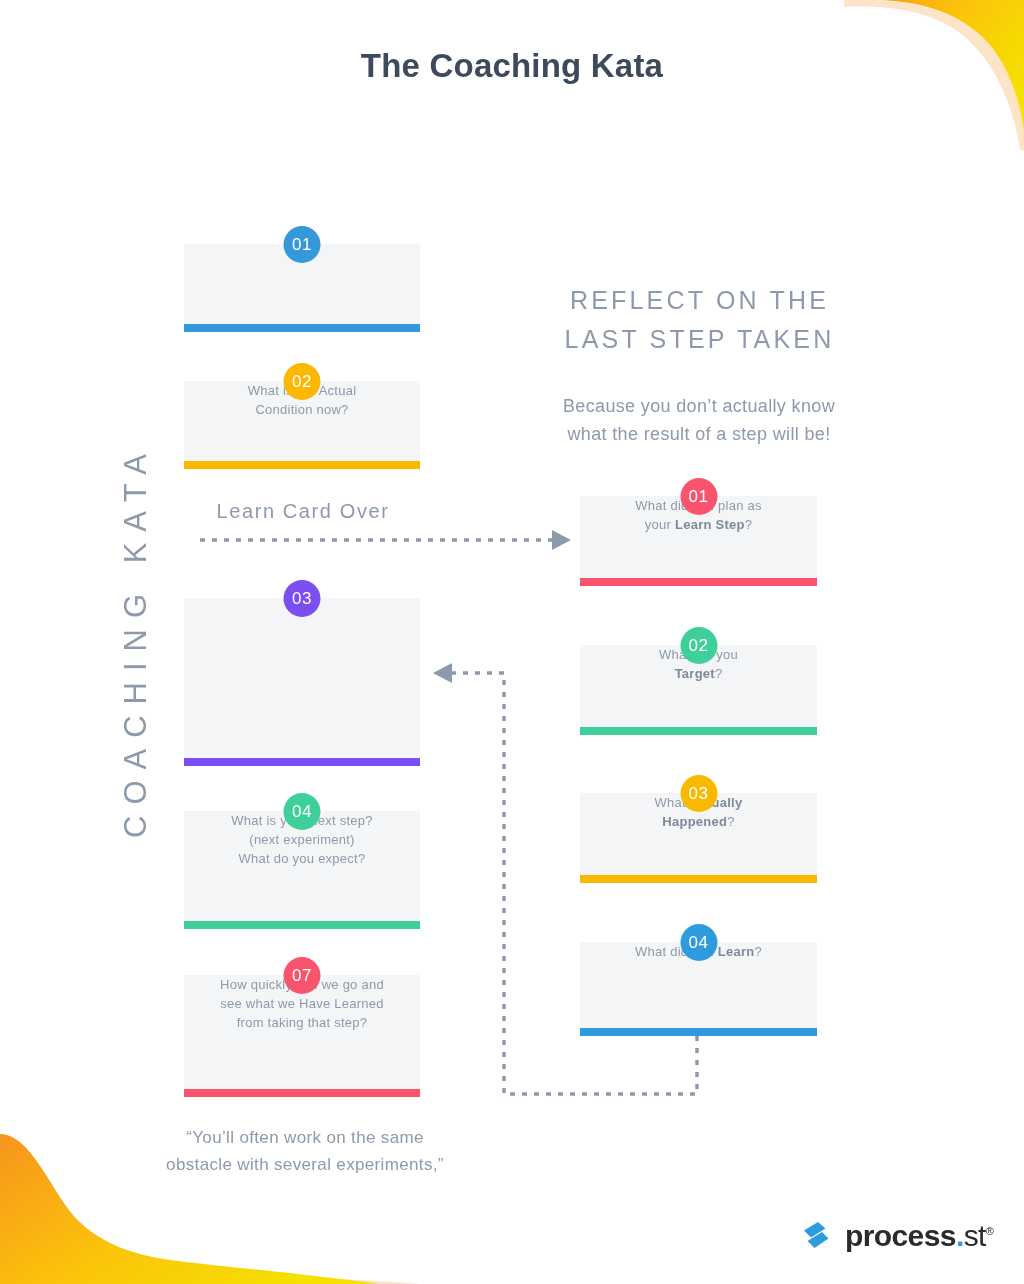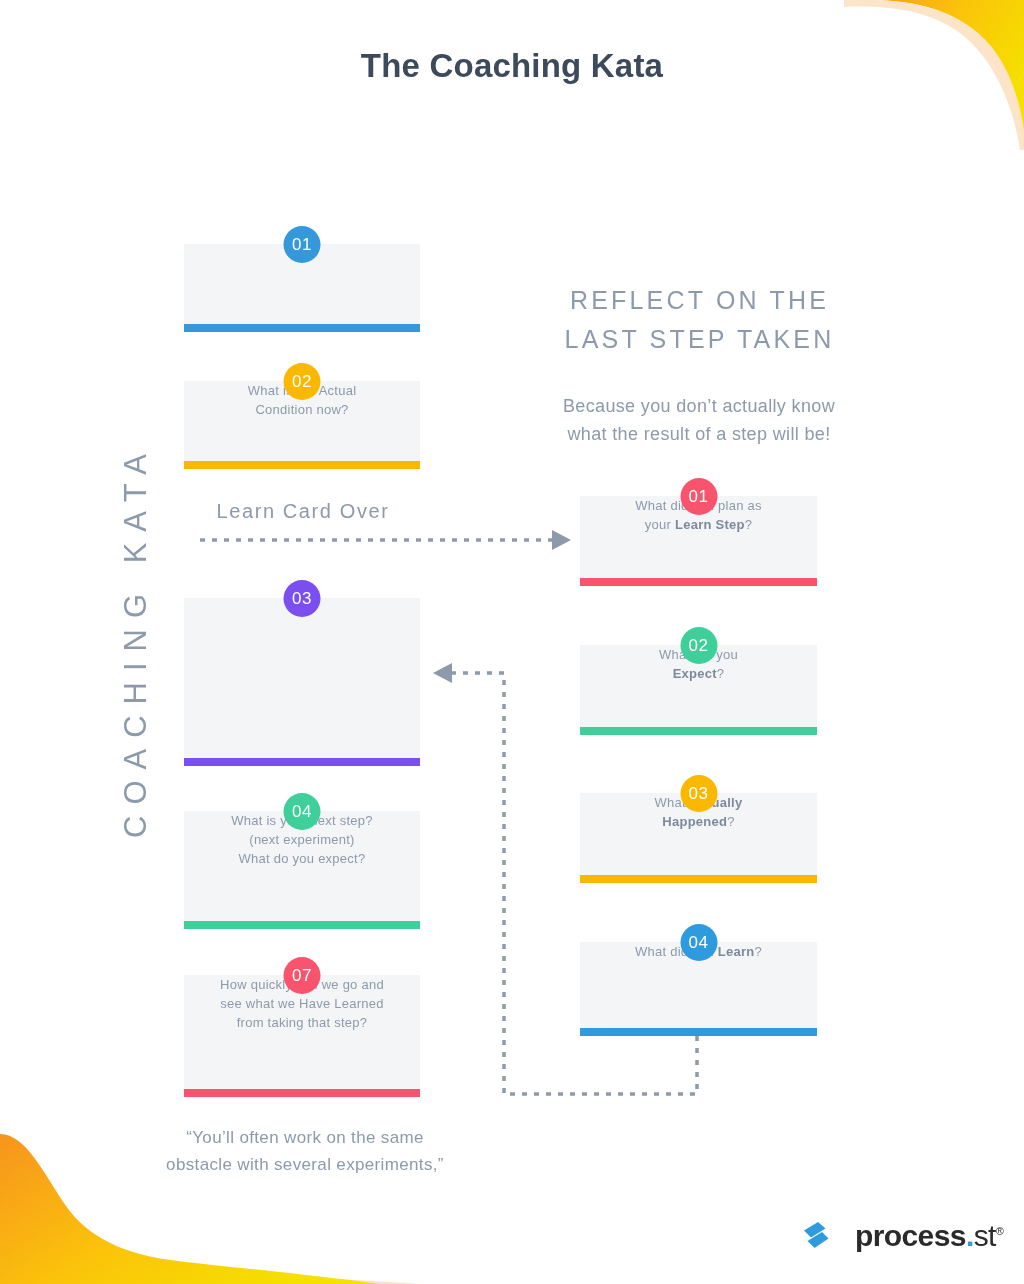--- a/index.html
+++ b/index.html
@@ -167,21 +167,21 @@
     line-height: 27px;
   }
 
   
   .logo {
     position: absolute;
     left: 798px;
     top: 1218px;
     display: flex;
     align-items: center;
-    gap: 21px;
+    gap: 11px;
   }
   .logo-text {
     font-size: 30px;
     font-weight: bold;
     color: #2b2b2b;
     letter-spacing: -0.6px;
     line-height: 1;
     position: relative;
   }
   .logo-text .dot { color: #2d9bdd; }
@@ -267,21 +267,21 @@
   </div>
 
   <div class="card" style="left:580px; top:496px; width:237px; height:90px;">
     <div class="badge" style="background-color: rgb(249, 84, 110);">01</div>
     <div class="card-text">What did you plan as<br>your <b>Learn Step</b>?</div>
     <div class="card-bar" style="background-color: rgb(249, 84, 110);"></div>
   </div>
 
   <div class="card" style="left:580px; top:645px; width:237px; height:90px;">
     <div class="badge" style="background-color: rgb(62, 207, 154);">02</div>
-    <div class="card-text">What did you<br><b>Expect</b>?</div>
+    <div class="card-text">What did you<br><b>Target</b>?</div>
     <div class="card-bar" style="background-color: rgb(62, 207, 154);"></div>
   </div>
 
   <div class="card" style="left:580px; top:793px; width:237px; height:90px;">
     <div class="badge" style="background-color: rgb(251, 184, 0);">03</div>
     <div class="card-text">What <b>Actually<br>Happened</b>?</div>
     <div class="card-bar" style="background-color: rgb(251, 184, 0);"></div>
   </div>
 
   <div class="card" style="left:580px; top:942px; width:237px; height:94px;">

